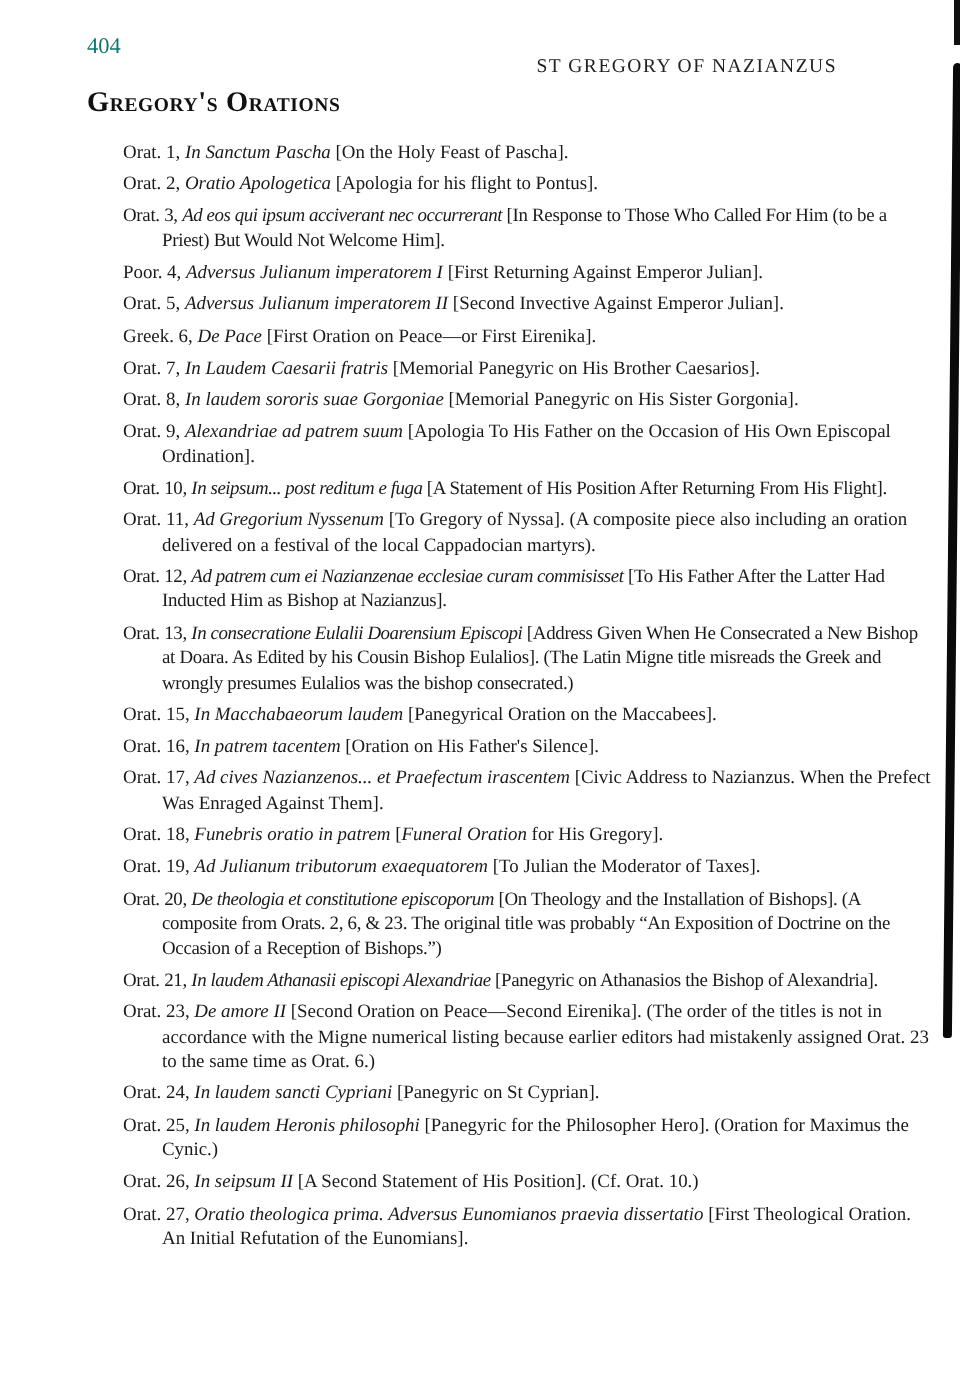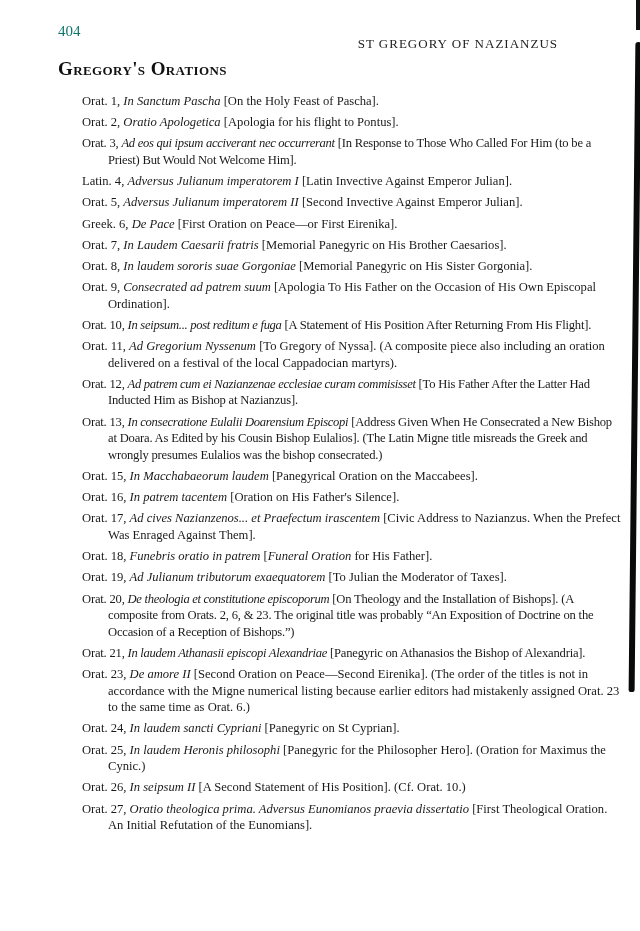--- a/index.html
+++ b/index.html
@@ -50,34 +50,34 @@
 
 <div class="page-number">404</div>
 <div class="running-head">ST GREGORY OF NAZIANZUS</div>
 
 <h2 class="section-title" style="margin:0">Gregory's Orations</h2>
 
 <div class="entries">
   <p class="entry"><span>Orat. 1, </span><span class="latin">In Sanctum Pascha</span><span> [On the Holy Feast of Pascha].</span></p>
   <p class="entry"><span>Orat. 2, </span><span class="latin">Oratio Apologetica</span><span> [Apologia for his flight to Pontus].</span></p>
   <p class="entry tight"><span>Orat. 3, </span><span class="latin">Ad eos qui ipsum acciverant nec occurrerant</span><span> [In Response to Those Who Called For Him (to be a Priest) But Would Not Welcome Him].</span></p>
-  <p class="entry"><span>Latin. 4, </span><span class="latin">Adversus Julianum imperatorem I</span><span> [Latin Invective Against Emperor Julian].</span></p>
+  <p class="entry"><span>Poor. 4, </span><span class="latin">Adversus Julianum imperatorem I</span><span> [First Returning Against Emperor Julian].</span></p>
   <p class="entry"><span>Orat. 5, </span><span class="latin">Adversus Julianum imperatorem II</span><span> [Second Invective Against Emperor Julian].</span></p>
   <p class="entry"><span>Greek. 6, </span><span class="latin">De Pace</span><span> [First Oration on Peace—or First Eirenika].</span></p>
   <p class="entry"><span>Orat. 7, </span><span class="latin">In Laudem Caesarii fratris</span><span> [Memorial Panegyric on His Brother Caesarios].</span></p>
   <p class="entry"><span>Orat. 8, </span><span class="latin">In laudem sororis suae Gorgoniae</span><span> [Memorial Panegyric on His Sister Gorgonia].</span></p>
-  <p class="entry"><span>Orat. 9, </span><span class="latin">Consecrated ad patrem suum</span><span> [Apologia To His Father on the Occasion of His Own Episcopal Ordination].</span></p>
+  <p class="entry"><span>Orat. 9, </span><span class="latin">Alexandriae ad patrem suum</span><span> [Apologia To His Father on the Occasion of His Own Episcopal Ordination].</span></p>
   <p class="entry tight"><span>Orat. 10, </span><span class="latin">In seipsum... post reditum e fuga</span><span> [A Statement of His Position After Returning From His Flight].</span></p>
   <p class="entry"><span>Orat. 11, </span><span class="latin">Ad Gregorium Nyssenum</span><span> [To Gregory of Nyssa]. (A composite piece also including an oration delivered on a festival of the local Cappadocian martyrs).</span></p>
   <p class="entry tight"><span>Orat. 12, </span><span class="latin">Ad patrem cum ei Nazianzenae ecclesiae curam commisisset</span><span> [To His Father After the Latter Had Inducted Him as Bishop at Nazianzus].</span></p>
   <p class="entry tight"><span>Orat. 13, </span><span class="latin">In consecratione Eulalii Doarensium Episcopi</span><span> [Address Given When He Consecrated a New Bishop at Doara. As Edited by his Cousin Bishop Eulalios]. (The Latin Migne title misreads the Greek and wrongly presumes Eulalios was the bishop consecrated.)</span></p>
   <p class="entry"><span>Orat. 15, </span><span class="latin">In Macchabaeorum laudem</span><span> [Panegyrical Oration on the Maccabees].</span></p>
   <p class="entry"><span>Orat. 16, </span><span class="latin">In patrem tacentem</span><span> [Oration on His Father's Silence].</span></p>
   <p class="entry"><span>Orat. 17, </span><span class="latin">Ad cives Nazianzenos... et Praefectum irascentem</span><span> [Civic Address to Nazianzus. When the Prefect Was Enraged Against Them].</span></p>
-  <p class="entry"><span>Orat. 18, </span><span class="latin">Funebris oratio in patrem</span><span> [</span><span class="latin">Funeral Oration</span><span> for His Father].</span></p>
+  <p class="entry"><span>Orat. 18, </span><span class="latin">Funebris oratio in patrem</span><span> [</span><span class="latin">Funeral Oration</span><span> for His Gregory].</span></p>
   <p class="entry"><span>Orat. 19, </span><span class="latin">Ad Julianum tributorum exaequatorem</span><span> [To Julian the Moderator of Taxes].</span></p>
   <p class="entry tight"><span>Orat. 20, </span><span class="latin">De theologia et constitutione episcoporum</span><span> [On Theology and the Installation of Bishops]. (A composite from Orats. 2, 6, &amp; 23. The original title was probably “An Exposition of Doctrine on the Occasion of a Reception of Bishops.”)</span></p>
   <p class="entry tight"><span>Orat. 21, </span><span class="latin">In laudem Athanasii episcopi Alexandriae</span><span> [Panegyric on Athanasios the Bishop of Alexandria].</span></p>
   <p class="entry"><span>Orat. 23, </span><span class="latin">De amore II</span><span> [Second Oration on Peace—Second Eirenika]. (The order of the titles is not in accordance with the Migne numerical listing because earlier editors had mistakenly assigned Orat. 23 to the same time as Orat. 6.)</span></p>
   <p class="entry"><span>Orat. 24, </span><span class="latin">In laudem sancti Cypriani</span><span> [Panegyric on St Cyprian].</span></p>
   <p class="entry"><span>Orat. 25, </span><span class="latin">In laudem Heronis philosophi</span><span> [Panegyric for the Philosopher Hero]. (Oration for Maximus the Cynic.)</span></p>
   <p class="entry"><span>Orat. 26, </span><span class="latin">In seipsum II</span><span> [A Second Statement of His Position]. (Cf. Orat. 10.)</span></p>
   <p class="entry"><span>Orat. 27, </span><span class="latin">Oratio theologica prima. Adversus Eunomianos praevia dissertatio</span><span> [First Theological Oration. An Initial Refutation of the Eunomians].</span></p>
 </div>
 

